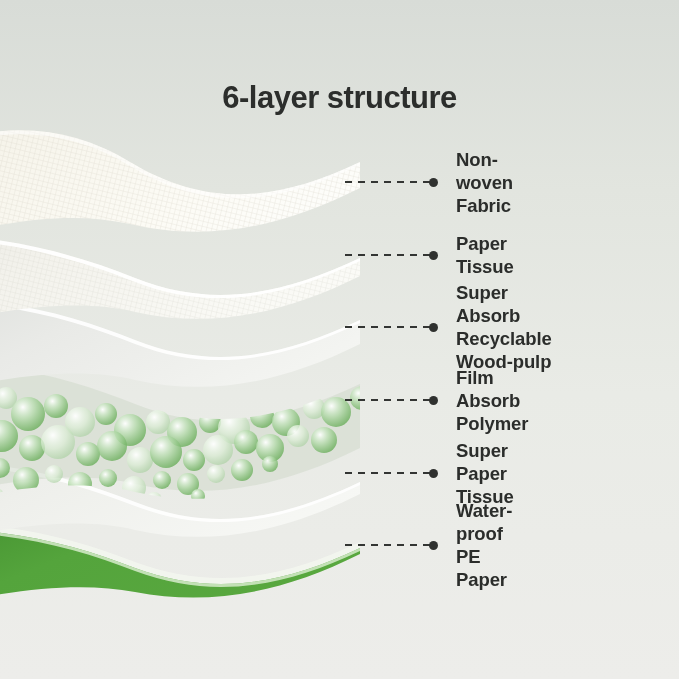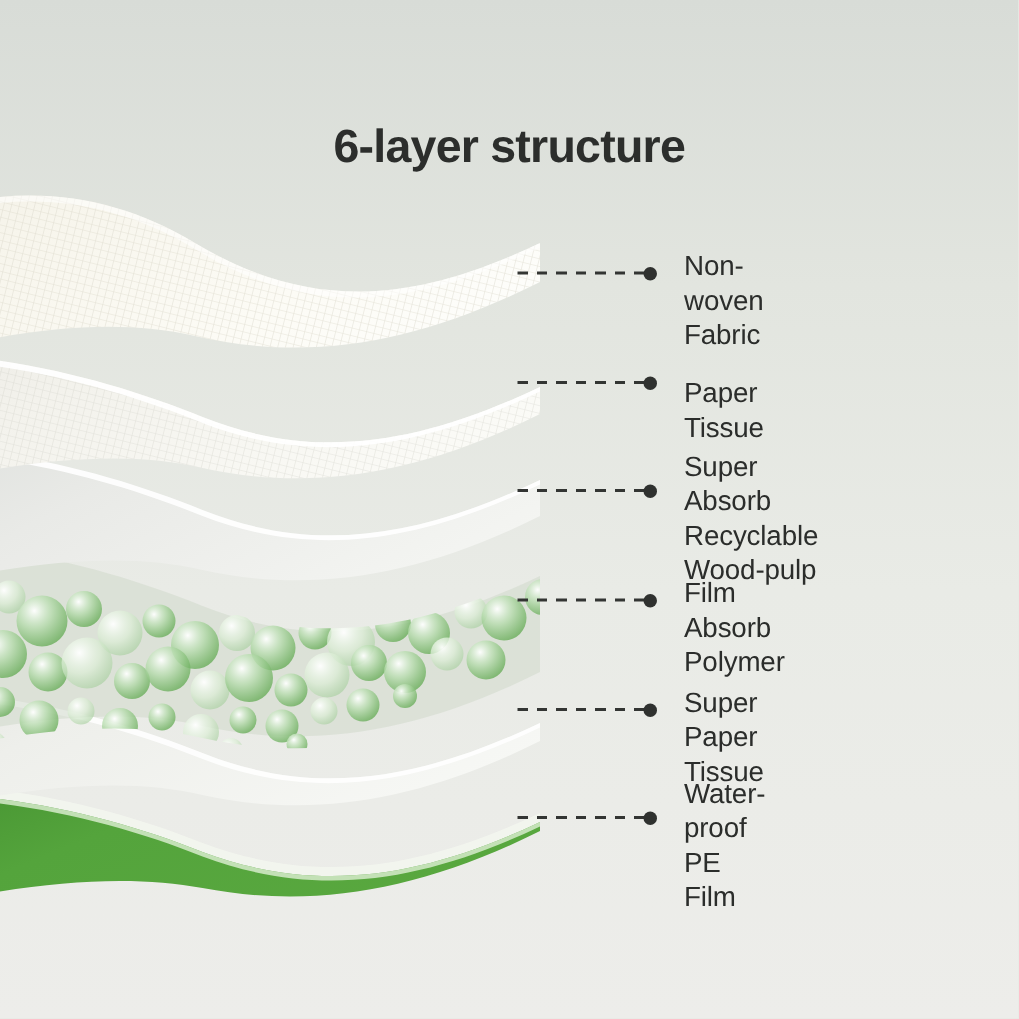--- a/index.html
+++ b/index.html
@@ -80,24 +80,24 @@
     left: 84px;
     top: -4.5px;
     width: 9px;
     height: 9px;
     border-radius: 50%;
     background: #2f312f;
   }
   .callout-label {
     position: absolute;
     left: 111px;
-    top: 18px;
+    top: 0;
     transform: translateY(-50%);
     font-size: 18.5px;
-    font-weight: 400;
+    font-weight: 700;
     line-height: 23px;
     color: #2b2d2b;
     white-space: pre-line;
     letter-spacing: -0.1px;
   }
 </style>
 </head>
 <body>
 
 <div class="canvas">
@@ -326,16 +326,16 @@
 
   <div class="callout" style="left:345px; top:473px;">
     <div class="leader"></div>
     <div class="node-dot"></div>
     <div class="callout-label">Super Paper Tissue</div>
   </div>
 
   <div class="callout" style="left:345px; top:545px;">
     <div class="leader"></div>
     <div class="node-dot"></div>
-    <div class="callout-label">Water-proof PE Film</div>
+    <div class="callout-label">Water-proof PE Paper</div>
   </div>
 
 </div>
 
 </body></html>

